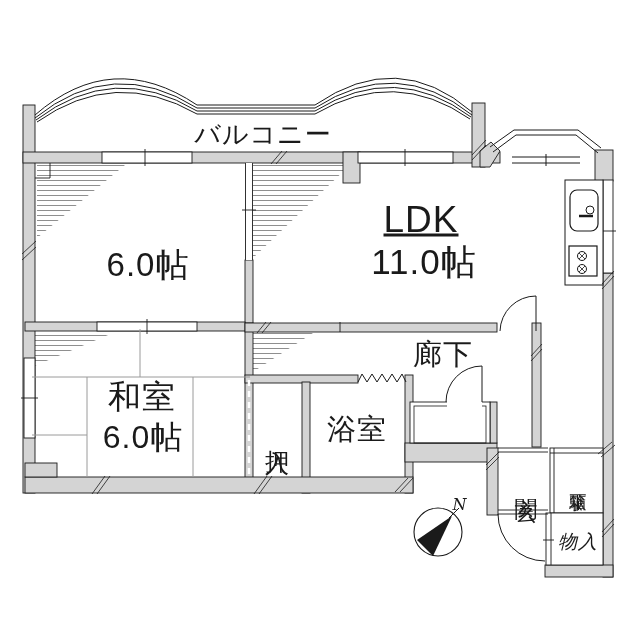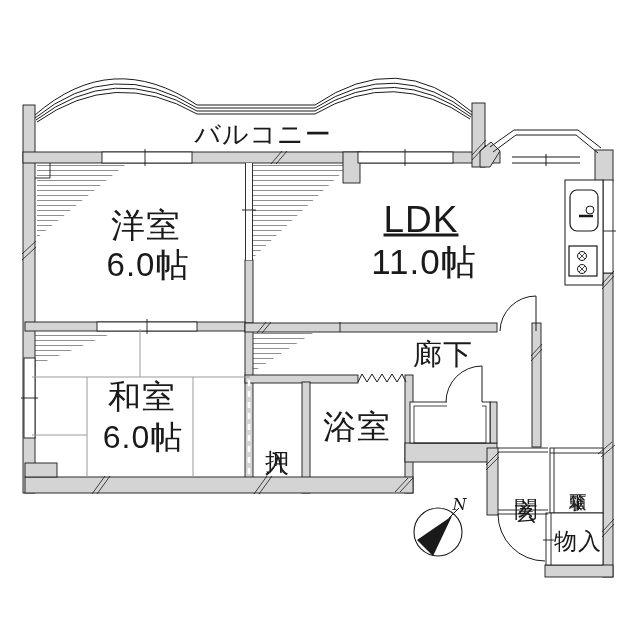--- a/index.html
+++ b/index.html
@@ -212,29 +212,28 @@
         <line x1="602" y1="532" x2="614" y2="519"></line>
       <line x1="486" y1="470" x2="499" y2="457"></line>
         <line x1="486" y1="465" x2="499" y2="452"></line>
       <line x1="472" y1="160" x2="486" y2="145"></line>
         <line x1="472" y1="155" x2="486" y2="140"></line>
     </g>
   </svg>
 
   <div class="lbl" style="left:263px;top:134px;font-size:26px;">バルコニー</div>
 
-  <div class="lbl" style="left:146px;top:225px;font-size:34px;">洋室</div>
   <div class="lbl" style="left:148px;top:264px;font-size:33px;">6.0帖</div>
 
   <div class="lbl" style="left:421px;top:219px;font-size:37px;text-decoration:underline;">LDK</div>
   <div class="lbl" style="left:424px;top:261px;font-size:35px;text-align:right;">11.0帖</div>
 
   <div class="lbl" style="left:142px;top:396px;font-size:33px;">和室</div>
   <div class="lbl" style="left:143px;top:437px;font-size:32px;">6.0帖</div>
 
   <div class="lbl" style="left:443px;top:354px;font-size:29px;">廊下</div>
   <div class="lbl v" style="left:277px;top:431px;font-size:24px;">押入</div>
-  <div class="lbl" style="left:357px;top:429px;font-size:33px;font-family:Liberation Mono, monospace;">浴室</div>
+  <div class="lbl" style="left:357px;top:429px;font-size:29px;">浴室</div>
   <div class="lbl v" style="left:526px;top:480px;font-size:23px;">玄関</div>
   <div class="lbl v" style="left:578px;top:481px;font-size:17px;">下駄箱</div>
-  <div class="lbl" style="left:578px;top:541px;font-size:23px;">物入</div>
+  <div class="lbl" style="left:578px;top:541px;font-size:19px;font-style:italic;">物入</div>
   <div class="lbl north" style="left:460px;top:505px;font-size:16px;">N</div>
 </div>
 
 </body></html>

